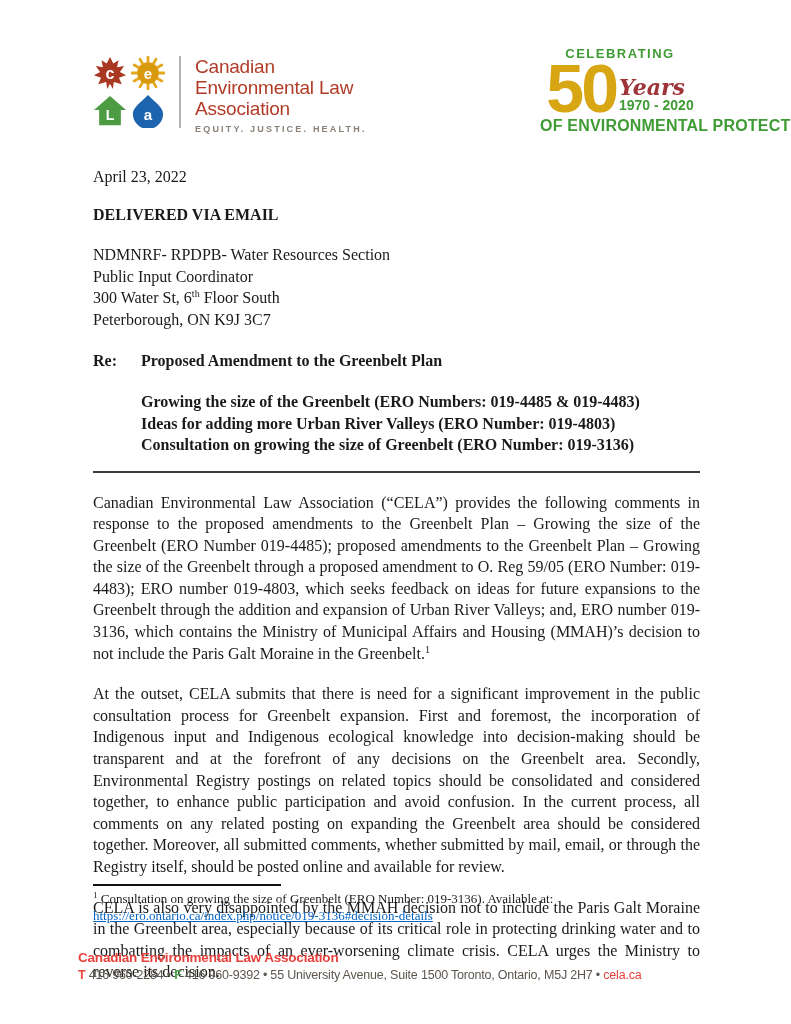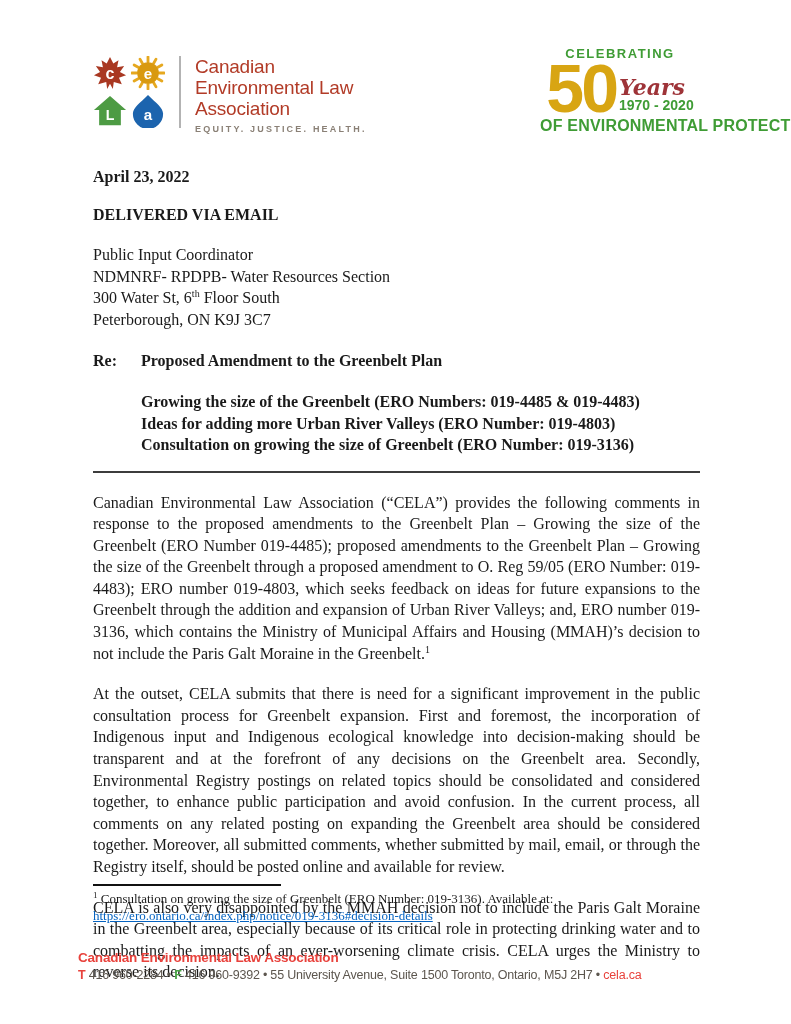--- a/index.html
+++ b/index.html
@@ -28,21 +28,21 @@
   .anniv { font-family: "Liberation Sans", sans-serif; width: 160px; text-align: center; margin-top: -4px; }
   .anniv-celebrating { color: #3f9c35; font-weight: bold; font-size: 13px; letter-spacing: 1.5px; }
   .anniv-mid { display: flex; align-items: center; justify-content: center; margin-top: -6px; }
   .anniv-50 { color: #d8a513; font-weight: bold; font-size: 68px; line-height: 66px; letter-spacing: -3px; text-align: center; }
   .anniv-right { text-align: left; margin-left: 3px; margin-top: 14px; }
   .anniv-years { font-family: "DejaVu Serif", serif; font-style: italic; font-weight: bold; color: #9e3338; font-size: 22px; line-height: 20px; }
   .anniv-range { color: #3f9c35; font-weight: bold; font-size: 14px; }
   .anniv-bottom { color: #3f9c35; font-weight: bold; font-size: 16px; letter-spacing: 0.2px; margin-top: -4px; white-space: nowrap; }
 
   
-  .date-line { margin-top: 18px; font-size: 16px; font-weight: bold; }
+  .date-line { margin-top: 18px; font-size: 16px; }
   .delivered { margin-top: 20px; font-size: 16px; font-weight: bold; }
   .address { margin-top: 20px; font-size: 16px; line-height: 21.5px; }
   sup { font-size: 10px; vertical-align: super; line-height: 0; }
   a.doc-link { color: #0563c1; text-decoration: underline; cursor: pointer; }
 
   .re-block { margin-top: 22px; font-size: 16px; font-weight: bold; }
   .re-row { display: flex; }
   .re-label { width: 48px; flex: 0 0 48px; }
   .re-items { margin-top: 21px; margin-left: 48px; line-height: 21.5px; }
 
@@ -124,22 +124,22 @@
         </div>
       </div>
       <div class="anniv-bottom">OF ENVIRONMENTAL PROTECTION</div>
     </div>
   </div>
 
   <div class="date-line">April 23, 2022</div>
   <div class="delivered">DELIVERED VIA EMAIL</div>
 
   <div class="address">
+    <div>NDMNRF- RPDPB- Water Resources Section</div>
     <div>Public Input Coordinator</div>
-    <div>NDMNRF- RPDPB- Water Resources Section</div>
     <div><span>300 Water St, 6</span><sup>th</sup><span> Floor South</span></div>
     <div>Peterborough, ON K9J 3C7</div>
   </div>
 
   <div class="re-block">
     <div class="re-row">
       <div class="re-label">Re:</div>
       <div>Proposed Amendment to the Greenbelt Plan</div>
     </div>
     <div class="re-items">

